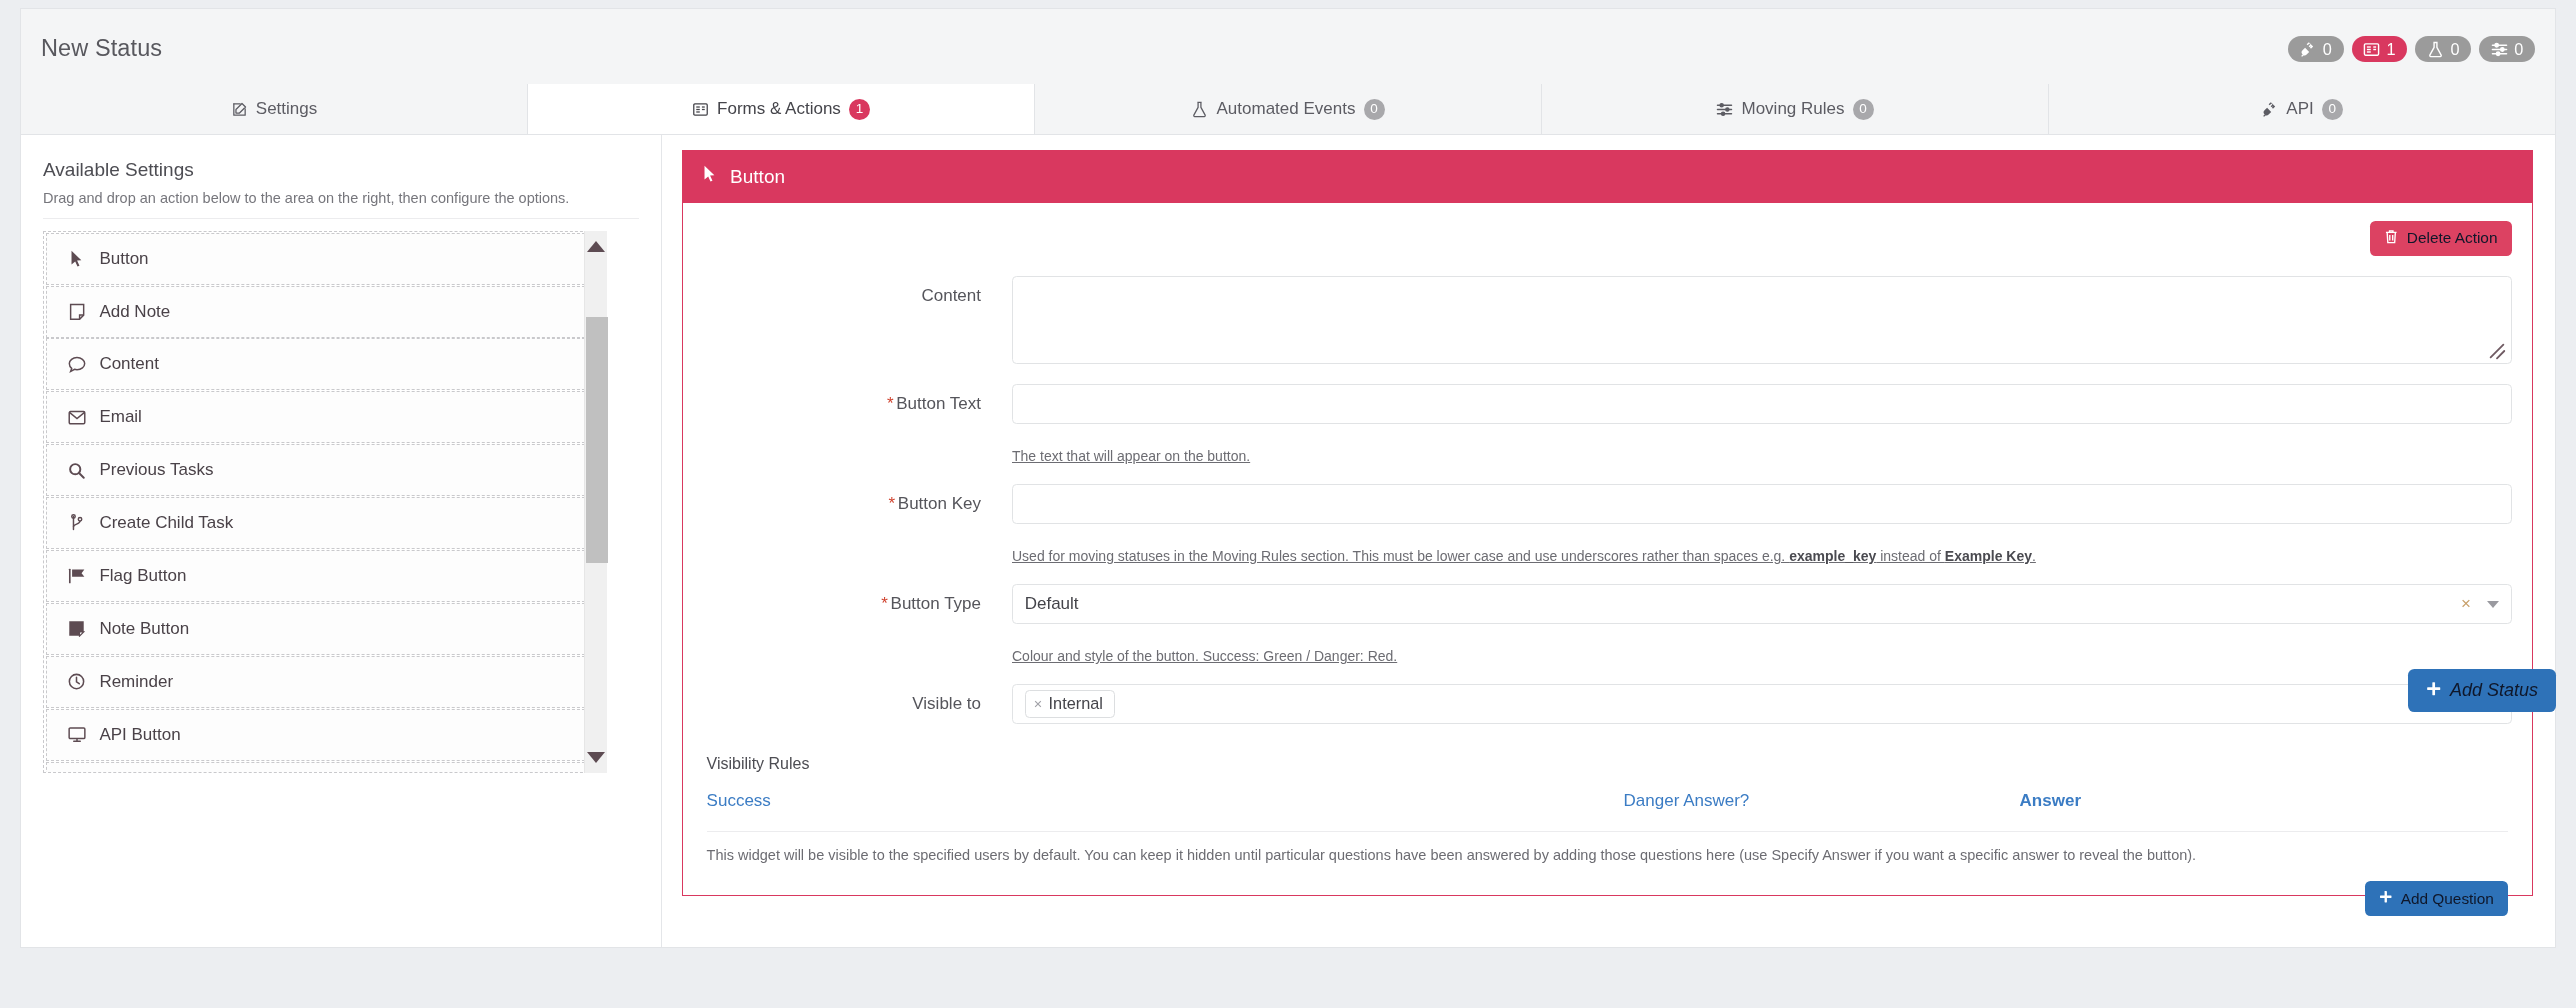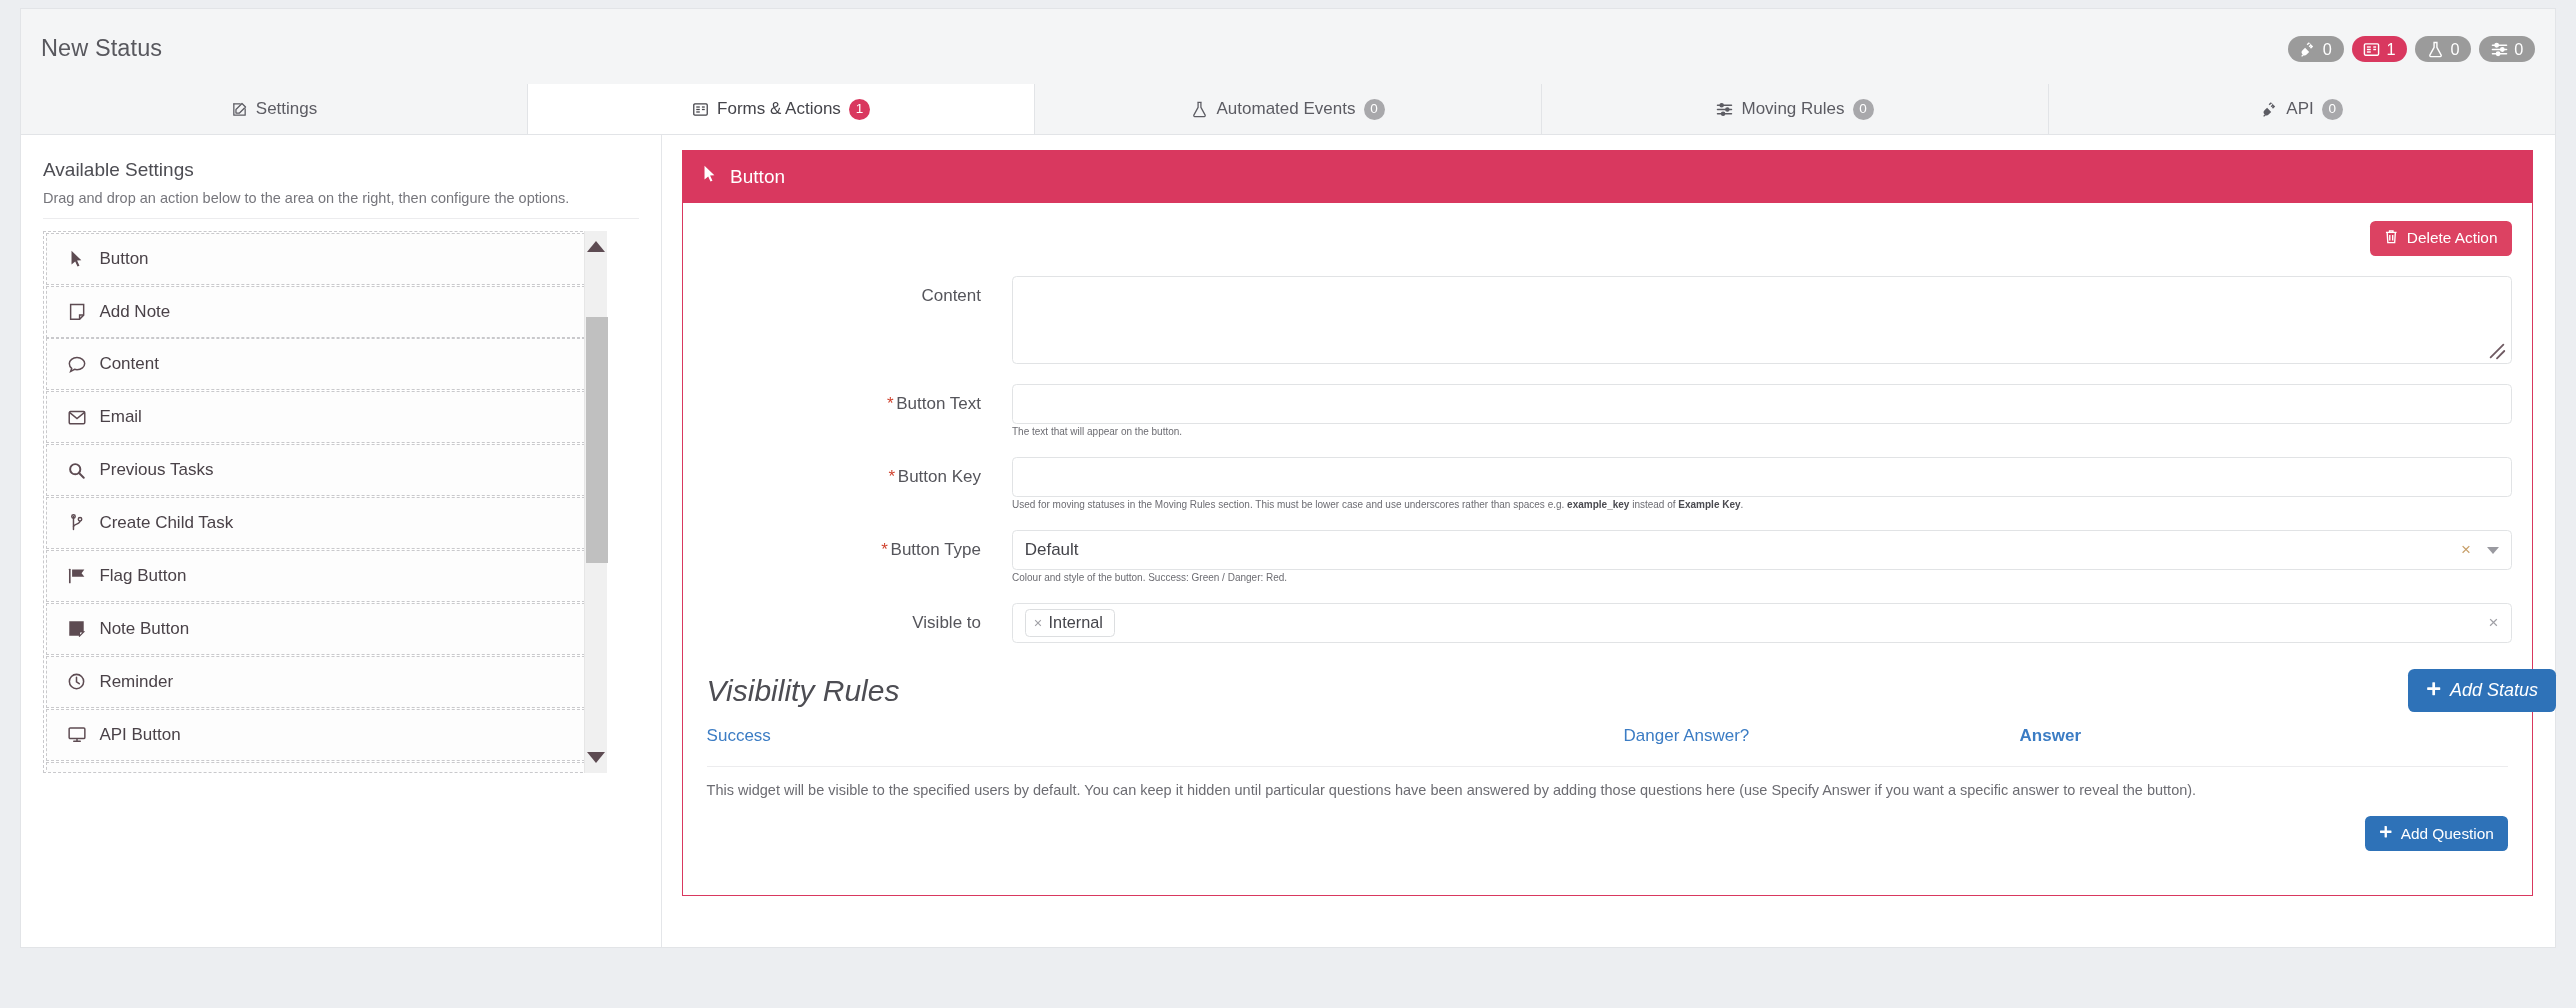--- a/index.html
+++ b/index.html
@@ -225,21 +225,21 @@
     display: flex;
     justify-content: flex-end;
     padding-top: 18px;
   }
   .btn {
     display: inline-flex;
     align-items: center;
     gap: 8.1px;
     border: none;
     border-radius: 5.4px;
-    color: #ffffff;
+    color: #0f172a;
     font-size: 15.4px;
     padding: 8.1px 14.5px;
     cursor: pointer;
     font-family: "Liberation Sans", sans-serif;
   }
   .btn-danger { background: #dc4262; }
   .btn-primary { background: #2e72b8; }
 
   
   .form-row {
@@ -280,23 +280,24 @@
     background: #fff;
     position: relative;
   }
   .resize-grip {
     position: absolute;
     right: 3.6px; bottom: 1.8px;
     width: 20px; height: 20px;
     color: #6f5a62;
   }
   .help {
-    margin-top: 2px;
-    font-size: 10px;
+    margin-top: 24px;
+    font-size: 14px;
     color: #6c6c72;
+    text-decoration: underline;
   }
   .help b { font-weight: bold; color: #4a4a50; }
 
   
   .select {
     width: 100%;
     height: 40px;
     border: 0.9px solid #e1e3e5;
     border-radius: 4.5px;
     background: #fff;
@@ -348,25 +349,24 @@
     right: 12.6px; top: 50%;
     transform: translateY(-50%);
     color: #a0a0a6;
     font-size: 17px;
     cursor: pointer;
   }
 
   
   .vis-section { margin-top: 31px; padding: 0 3.6px; }
   .vis-title {
-    font-size: 30px;
+    font-size: 16px;
     color: #4d4d53;
     margin: 0 0 18px 0;
     font-weight: normal;
-    font-style: italic;
   }
   .vis-head {
     display: flex;
     font-size: 17px;
     color: #3b7cc4;
   }
   .vis-head .c1 { width: 917px; }
   .vis-head .c2 { width: 396px; }
   .vis-head .c3 { flex: 1 1 auto; font-weight: bold; }
   .vis-rule-line {

